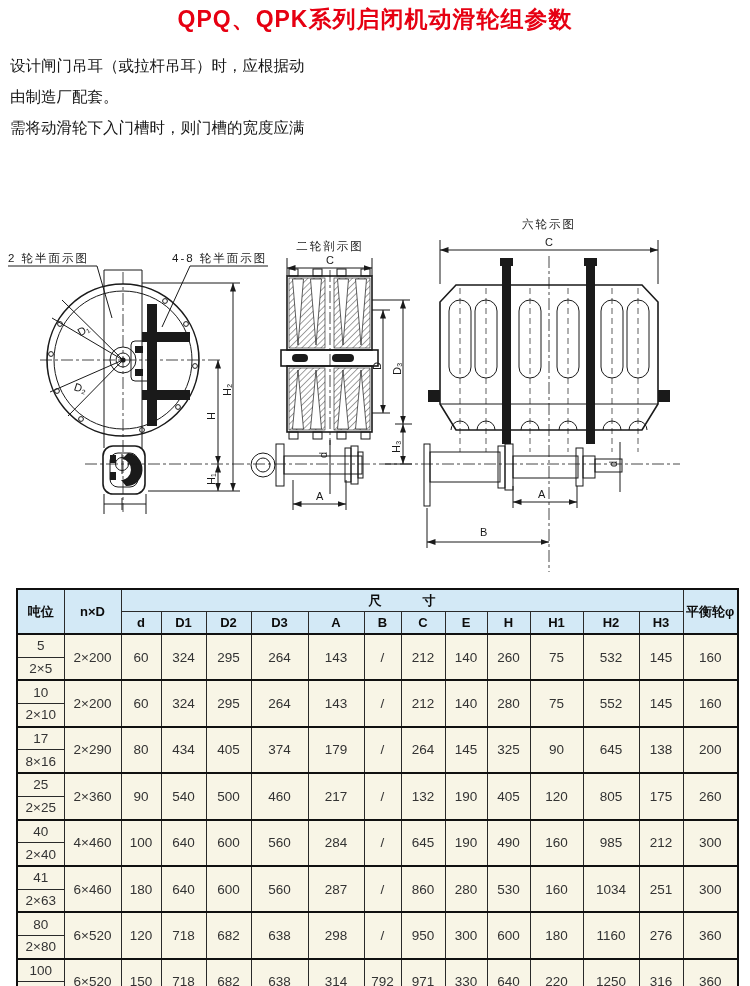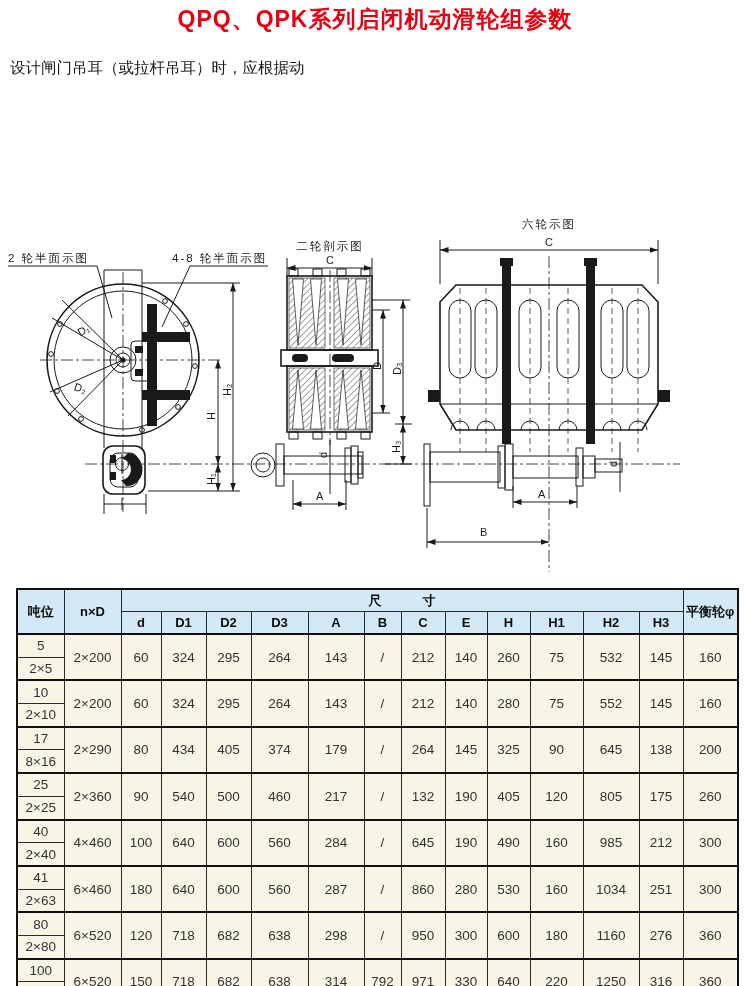--- a/index.html
+++ b/index.html
@@ -11,21 +11,21 @@
   html,body{margin:0;padding:0;background:#fff;}
   .page{
     position:relative;width:750px;height:986px;background:#fff;overflow:hidden;
     font-family:"Liberation Sans","DejaVu Sans",sans-serif;color:#111;padding-left:24px;
   }
   .title{
     position:absolute;top:4px;left:0;width:750px;margin:0;
     text-align:center;font-size:23px;font-weight:bold;color:var(--title-red);
     letter-spacing:1px;
   }
-  .intro{position:absolute;top:52px;left:10px;width:460px;font-size:15.5px;color:#171717;}
+  .intro{position:absolute;top:52px;left:10px;width:460px;font-size:15.5px;color:#171717;font-family:Liberation Mono, monospace;}
   .intro div{line-height:31px;white-space:nowrap;}
   .diagram-svg{position:absolute;left:0;top:205px;}
   .diagram-svg text{font-family:"Liberation Sans","DejaVu Sans",sans-serif;fill:#1a1a1a;}
   .cap{font-size:11.5px;letter-spacing:2px;}
   .dimtxt{font-size:11px;}
   .ln{stroke:var(--line-dark);stroke-width:1;fill:none;}
   .ln2{stroke:var(--line-dark);stroke-width:1.6;fill:none;}
   .cl{stroke:var(--line-dark);stroke-width:0.8;fill:none;stroke-dasharray:12 3 3 3;}
   .dash{stroke:var(--line-dark);stroke-width:0.7;fill:none;stroke-dasharray:6 4;}
   .dim{stroke:var(--line-dark);stroke-width:1;fill:none;marker-start:url(#ar);marker-end:url(#ar);}
@@ -55,20 +55,22 @@
 </style>
 </head>
 <body>
 
 <div class="page">
 
   <h1 class="title">QPQ、QPK系列启闭机动滑轮组参数</h1>
 
   <div class="intro">
     <div>设计闸门吊耳（或拉杆吊耳）时，应根据动</div>
+    <div>由制造厂配套。</div>
+    <div>需将动滑轮下入门槽时，则门槽的宽度应满</div>
   </div>
 
   <svg class="diagram-svg" width="750" height="385" viewBox="0 205 750 385">
     <defs>
       <marker id="ar" orient="auto-start-reverse" markerUnits="userSpaceOnUse" markerWidth="9" markerHeight="8" refX="8.5" refY="3">
         <path d="M0,0 L8.5,3 L0,6 Z" fill="#1a1a1a"></path>
       </marker>
       <pattern id="ht" patternUnits="userSpaceOnUse" width="4.5" height="4.5" patternTransform="rotate(45)">
         <line x1="0" y1="0" x2="0" y2="4.5" stroke="#444" stroke-width="1"></line>
       </pattern>

